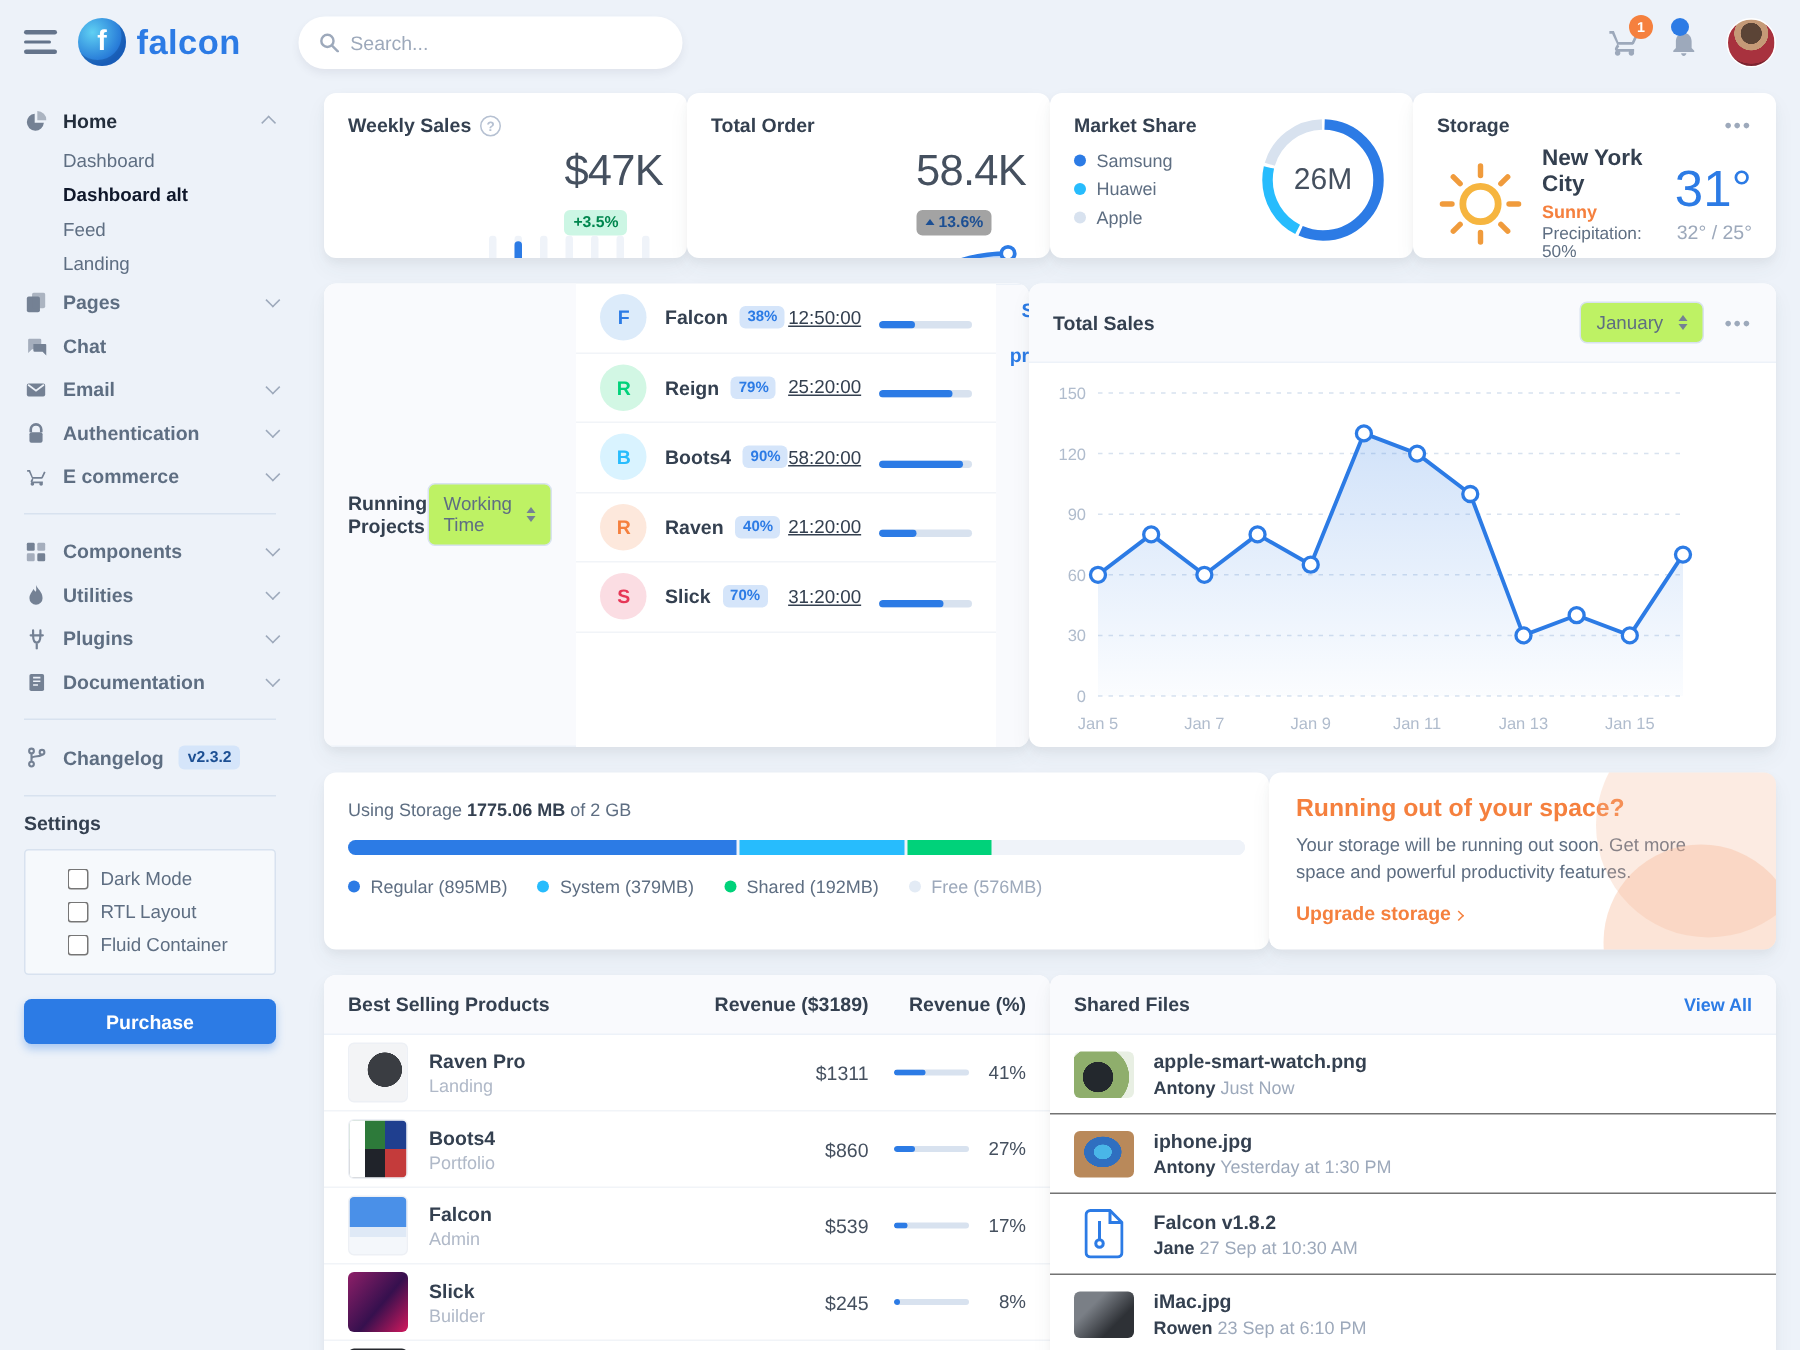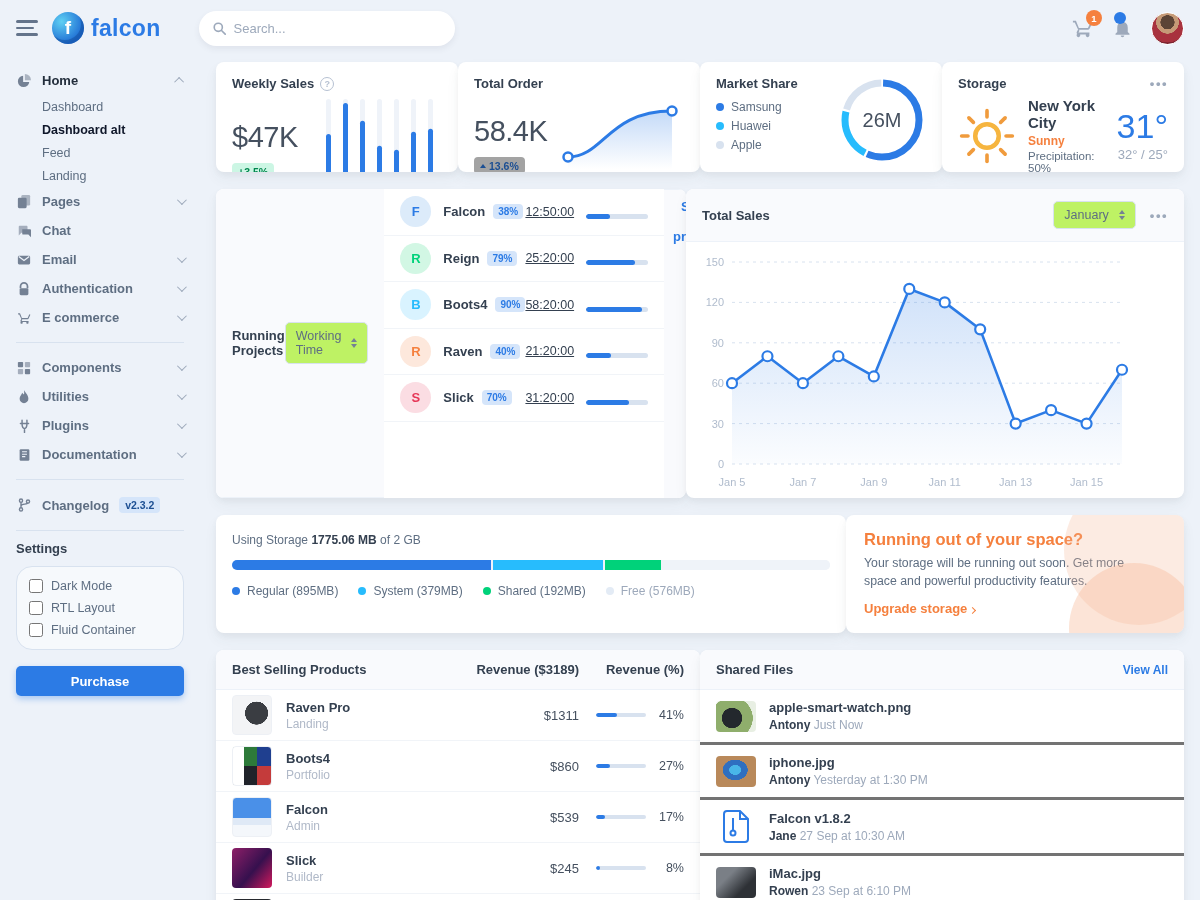--- a/index.html
+++ b/index.html
@@ -34,37 +34,37 @@
   .nav-item .chev { margin-left:auto; }
   .chev { width:7px; height:7px; border-right:1.6px solid #9da9bb; border-bottom:1.6px solid #9da9bb; display:inline-block; }
   .chev.down { transform:rotate(45deg) translateY(-2px); }
   .chev.up { transform:rotate(-135deg) translateY(-2px); }
   .nav-children { padding-left:26px; display:flex; flex-direction:column; }
   .nav-child { padding:4.5px 0; color:#5e6e82; font-size:12.5px; font-weight:500; cursor:pointer; }
   .nav-child.active { color:#0f172a; font-weight:600; }
   .side-divider { border-top:1px solid #d8e2ef; margin:10px 0; }
   .badge-soft-blue { background:#d5e5fa; color:#1c4f93; font-size:10.5px; font-weight:bold; border-radius:4px; padding:2px 6px; }
   .settings-title { font-size:13px; font-weight:bold; color:#344050; margin:4px 0 10px; }
-  .settings-box { border:1px solid #d8e2ef; background:rgba(255,255,255,.5); border-radius:16px; padding:12px 12px; display:flex; flex-direction:column; gap:8px; margin-bottom:16px; }
+  .settings-box { border:1px solid #d8e2ef; background:rgba(255,255,255,.5); border-radius:3px; padding:12px 28px; display:flex; flex-direction:column; gap:8px; margin-bottom:16px; }
   .check-row { display:flex; align-items:center; gap:8px; color:#5e6e82; font-size:12.5px; cursor:pointer; }
   .check-row input { width:14px; height:14px; accent-color:#2c7be5; }
   .purchase-btn { width:100%; height:30px; background:#2c7be5; border:none; border-radius:5px; color:#fff; font-weight:600; font-size:13px; cursor:pointer; font-family:inherit; box-shadow:0 3px 6px rgba(44,123,229,.35); }
 
   
   .content { position:absolute; left:200px; top:56px; width:1000px; height:844px; padding:6px 16px 0; overflow:hidden; }
   .grid-row { display:flex; margin-bottom:17px; }
   .card { background:#fff; border-radius:8px; box-shadow:0 7px 14px rgba(65,69,88,.05), 0 3px 6px rgba(0,0,0,.04); overflow:hidden; position:relative; }
   .card-header { background:#f9fafd; border-bottom:1px solid #edf2f9; padding:12px 16px; display:flex; align-items:center; }
   .card-title { font-size:13px; font-weight:bold; color:#344050; }
 
   
   .stat-card { flex:1; height:110px; padding:14px 16px; }
   .stat-title-row { display:flex; align-items:center; gap:6px; }
   .help-icon { width:14px; height:14px; border-radius:50%; border:1.4px solid #b6c1d2; color:#b6c1d2; font-size:9px; font-weight:bold; display:flex; align-items:center; justify-content:center; }
-  .stat-body { display:flex; align-items:flex-end; justify-content:space-between; margin-top:8px; }
+  .stat-body { display:flex; align-items:flex-end; justify-content:space-between; margin-top:8px;flex-direction:column; }
   .stat-value { font-size:29px; font-weight:500; color:#45505f; line-height:1.1; letter-spacing:-.5px; }
   .badge-pill { display:inline-flex; align-items:center; gap:3px; font-size:10.5px; font-weight:bold; border-radius:4px; padding:2.5px 6px; margin-top:9px; }
   .badge-green { background:#ccf6e4; color:#00864e; }
   .badge-blue { background:#a3a3a3; color:#1c4f93; }
   .caret-up { width:0; height:0; border-left:3.5px solid transparent; border-right:3.5px solid transparent; border-bottom:4.5px solid #1c4f93; display:inline-block; }
   .dots-menu { color:#9da9bb; letter-spacing:1.5px; font-weight:bold; font-size:13px; cursor:pointer; }
 
   
   .ms-legend { display:flex; flex-direction:column; gap:5px; margin-top:9px; }
   .legend-item { display:flex; align-items:center; gap:7px; color:#5e6e82; font-size:12px; }
@@ -143,21 +143,21 @@
       conic-gradient(from 0deg at 62% 50%, #1f3f8f 0 25%, #c43b3b 25% 50%, #20232a 50% 75%, #2d7a3a 75%); border:1px solid #edf0f5; }
   .thumb-falcon { background:linear-gradient(180deg,#4a90e8 0 52%, #dfe9f6 52% 70%, #f4f7fb 70%); border:1px solid #edf0f5; }
   .thumb-slick { background:linear-gradient(130deg,#8e1f68, #36104e 55%, #c2185b 95%); }
   .thumb-dark { background:linear-gradient(180deg,#26292e, #3a3e45); }
 
   
   .sf-card { flex:1; min-height:400px; display:flex; flex-direction:column; }
   .sf-header { display:flex; align-items:center; }
   .sf-header .view { margin-left:auto; font-size:12px; }
   .sf-row { display:flex; align-items:center; gap:13px; padding:10px 16px; }
-  .sf-row + .sf-row { border-top:3px solid #737373; }
+  .sf-row + .sf-row { border-top:1px solid #737373; }
   .sf-thumb { width:40px; height:31px; border-radius:4px; flex:0 0 auto; }
   .thumb-watch { background:radial-gradient(circle at 40% 55%, #23282d 0 34%, #8fae6c 35% 70%, #e8efe3 71%); }
   .thumb-iphone { background:radial-gradient(ellipse at 48% 45%, #49b6e8 0 20%, #2f6fc0 21% 42%, #b9895a 43%); }
   .thumb-imac { background:linear-gradient(135deg,#7a7f86 0 30%, #2e3136 70%); }
   .sf-fileicon { width:40px; display:flex; justify-content:center; }
   .sf-name { font-weight:bold; font-size:13px; color:#344050; cursor:pointer; }
   .sf-meta { font-size:12px; margin-top:3px; }
   .sf-user { color:#344050; font-weight:600; }
   .sf-time { color:#9da9bb; }
 

